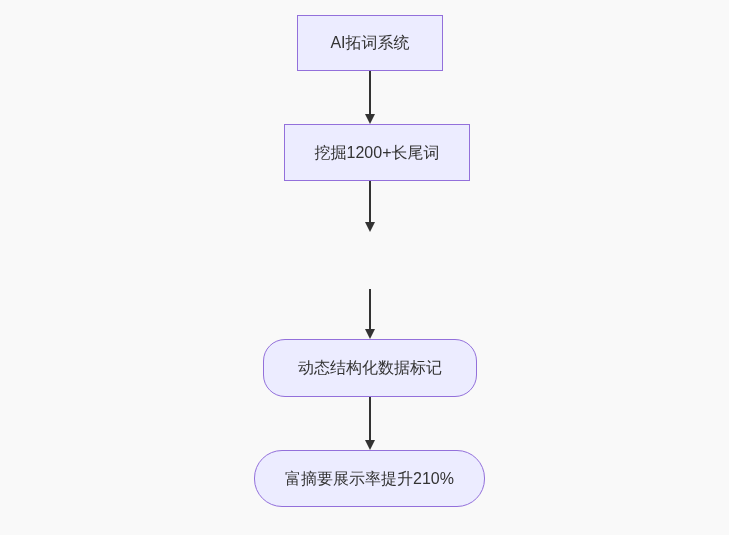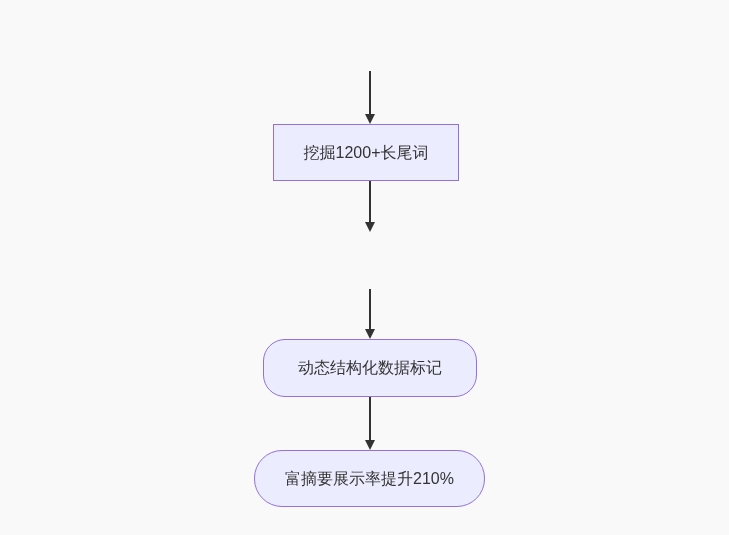--- a/index.html
+++ b/index.html
@@ -55,27 +55,30 @@
     border-left: 5px solid transparent;
     border-right: 5px solid transparent;
     border-top: 10px solid var(--arrow-color);
   }
 </style>
 </head>
 <body>
 
 <div class="canvas">
 
+  <div class="flow-node" style="left:297px; top:15px; width:146px; height:56px;">
+    <span>AI拓词系统</span>
+  </div>
 
   <div class="edge" style="top:71px; height:53px;">
     <div class="line"></div>
     <div class="head"></div>
   </div>
 
-  <div class="flow-node" style="left:273px; top:124px; width:186px; height:57px;">
+  <div class="flow-node" style="left:284px; top:124px; width:186px; height:57px;">
     <span>挖掘1200+长尾词</span>
   </div>
 
   <div class="edge" style="top:181px; height:51px;">
     <div class="line"></div>
     <div class="head"></div>
   </div>
 
 
   <div class="edge" style="top:289px; height:50px;">

